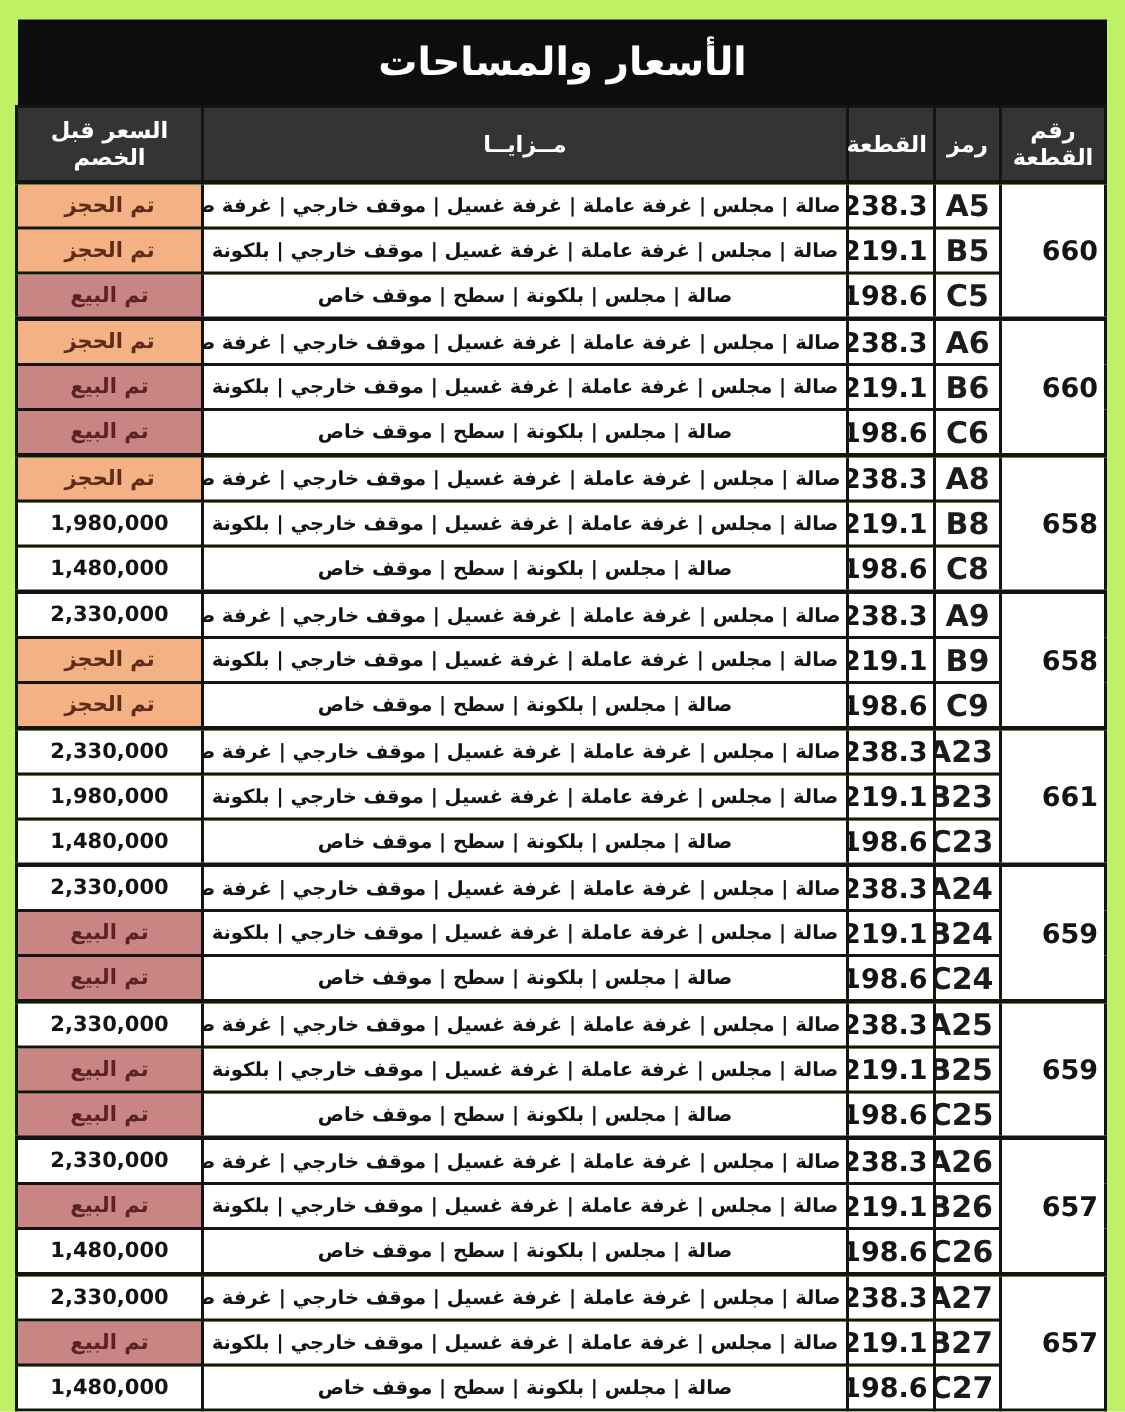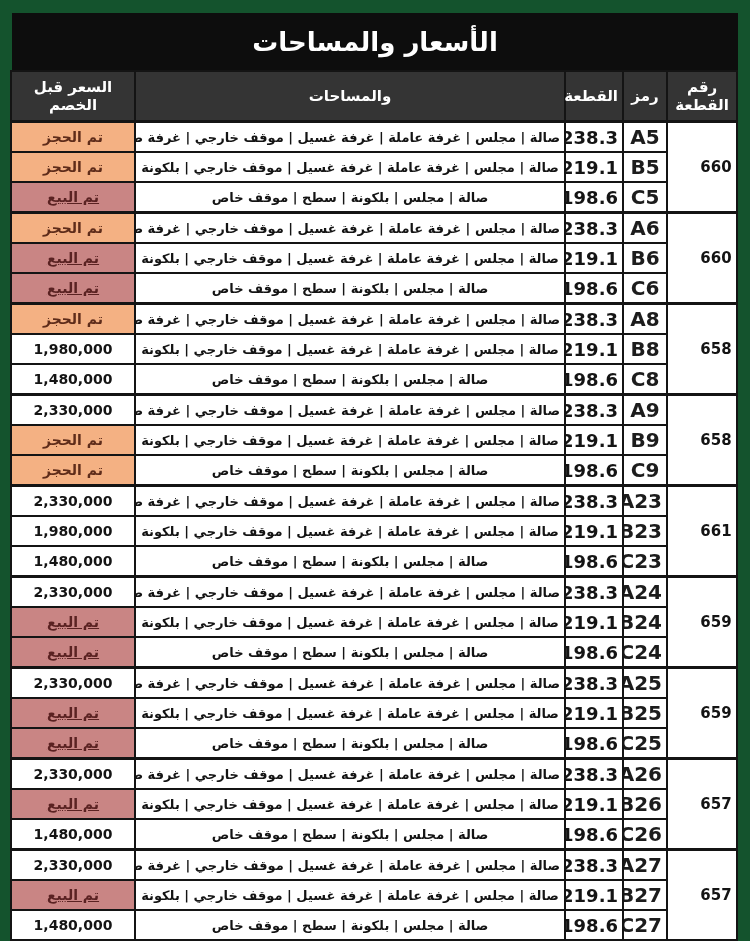--- a/index.html
+++ b/index.html
@@ -6,21 +6,21 @@
     margin: 0;
     padding: 0;
     background: #f6f5f3;
     font-family: "DejaVu Sans", "Liberation Sans", sans-serif;
   }
   .sheet {
     width: 750px;
     height: 941px;
     box-sizing: border-box;
     padding: 13px 12px;
-    background: #14532d;
+    background: #bef264;
   }
   .title-bar {
     width: 726px;
     height: 57px;
     box-sizing: border-box;
     background: var(--title-bg, #0d0d0d);
     color: #ffffff;
     display: flex;
     align-items: center;
     justify-content: center;
@@ -58,32 +58,31 @@
     text-align: center;
     vertical-align: middle;
     font-weight: bold;
     font-size: 14px;
     padding: 1px 4px;
     overflow: hidden;
     white-space: nowrap;
   }
   table.prices td.features-cell { font-size: 13px; }
   table.prices td.area-cell     { font-size: 18px; }
-  table.prices td.plot-cell     { font-size: 15px; padding-left: 32px; }
+  table.prices td.plot-cell     { font-size: 18px; padding-left: 32px; }
   table.prices td.code-cell     { font-size: 20px; color: #1c1c1c; }
 
   table.prices td.status-reserved {
     background: var(--reserved-bg, #f4b183);
     color: var(--reserved-text, #5e2c1a);
     text-align: center;
   }
   table.prices td.status-sold {
     background: var(--sold-bg, #c98584);
     color: var(--sold-text, #5a2222);
-    text-decoration: underline;
   }
   table.prices tr.group-start td { border-top-width: 3px; }
 </style>
 </head>
 <body>
 
 <div class="sheet">
   <div class="title-bar">الأسعار والمساحات</div>
   <table class="prices">
     <colgroup>
@@ -91,21 +90,21 @@
         <col class="c-code">
         <col class="c-area">
         <col class="c-features">
         <col class="c-price">
     </colgroup>
     <thead>
       <tr>
         <th>رقم القطعة</th>
         <th>رمز</th>
         <th>القطعة</th>
-        <th>والمساحات</th>
+        <th>مــزايــا</th>
         <th>السعر قبل الخصم</th>
       </tr>
     </thead>
     <tbody>
         <tr class="group-start">
           <td class="plot-cell" rowspan="3">660</td>
           <td class="code-cell">A5</td>
           <td class="area-cell">238.3</td>
           <td class="features-cell">صالة | مجلس | غرفة عاملة | غرفة غسيل | موقف خارجي | غرفة طعام | فناء</td>
           <td class="price-cell status-reserved">تم الحجز</td>

